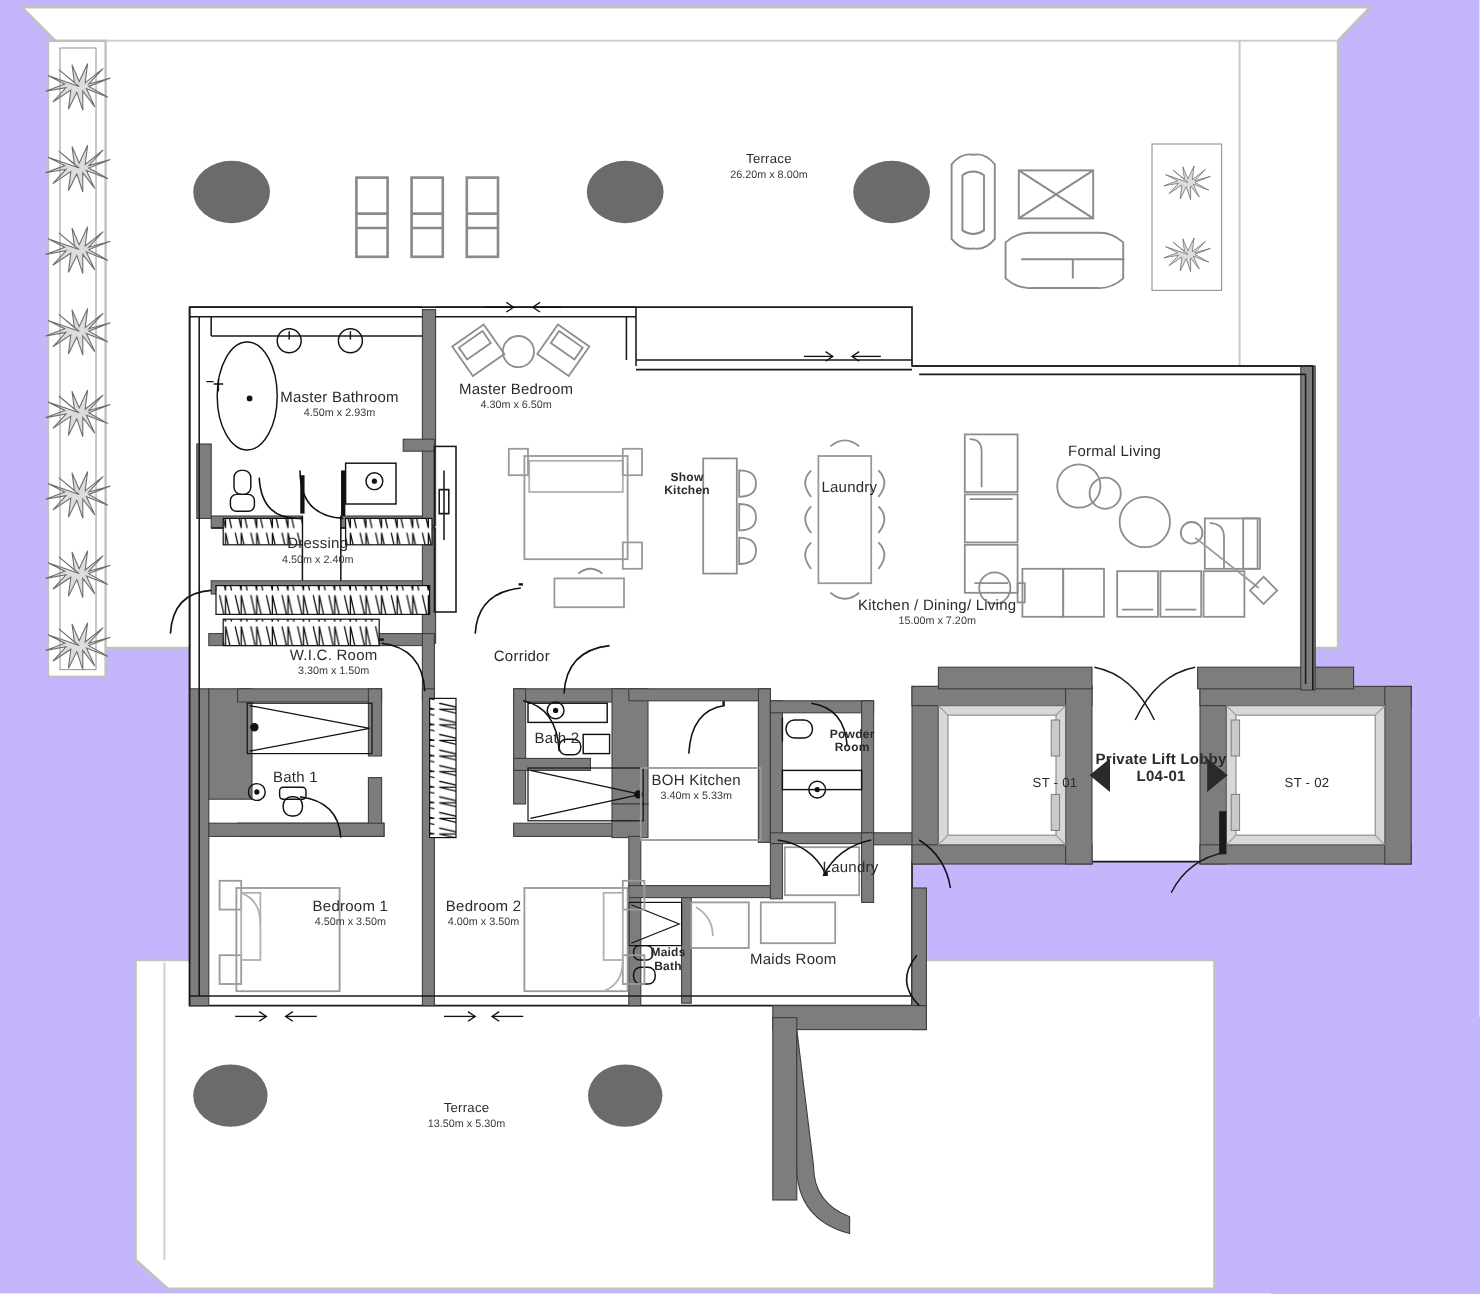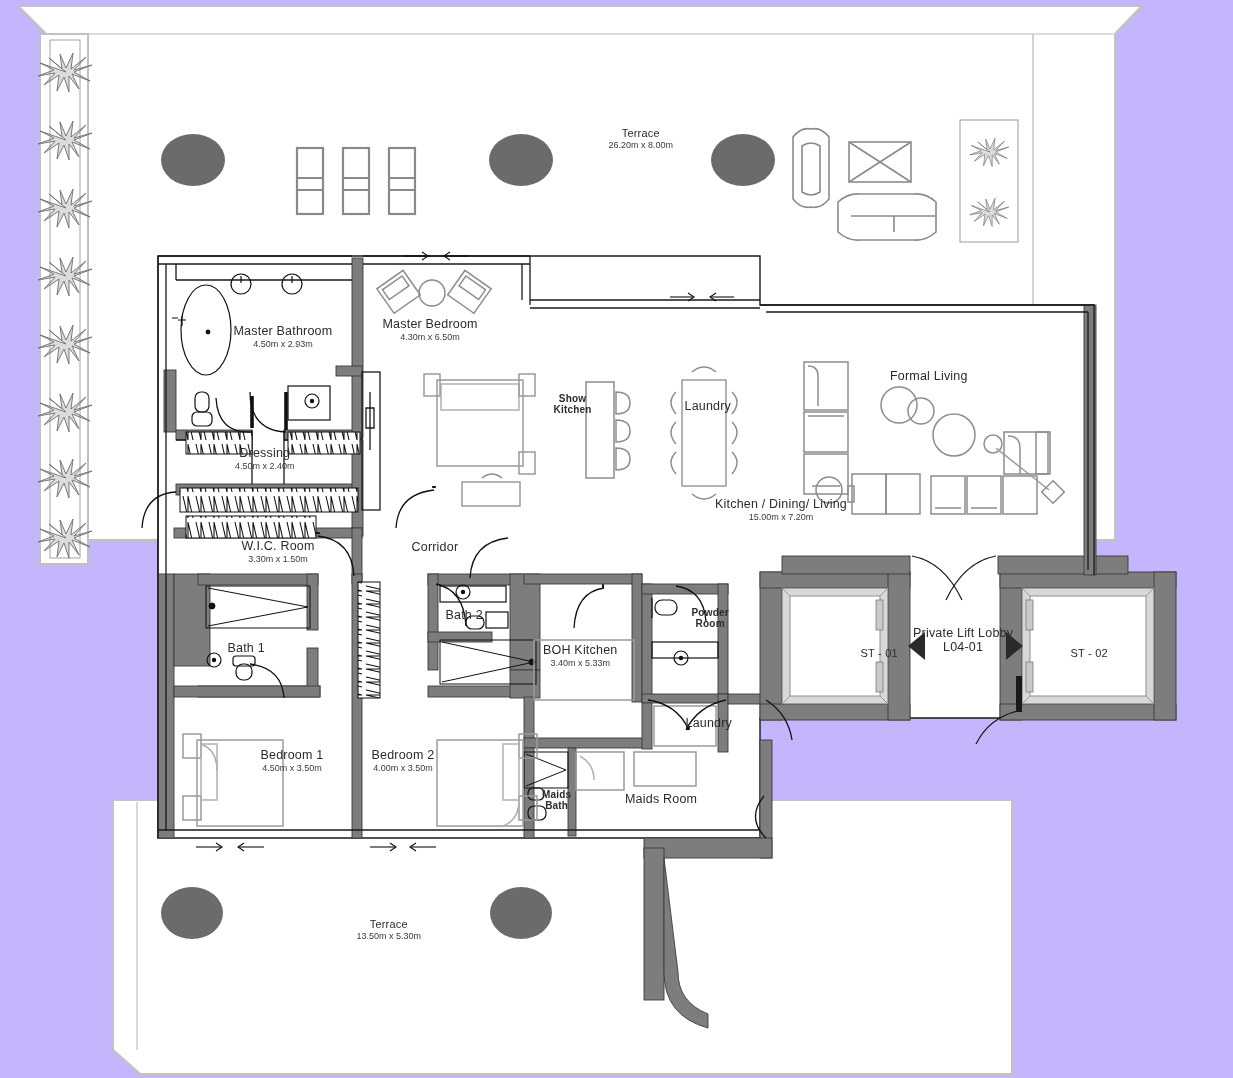--- a/index.html
+++ b/index.html
@@ -555,21 +555,21 @@
       </div>
       <div class="lbl " style="left: 625px; top: 792px;">
         <span class="nm">Maids Room</span>
       </div>
       <div class="lbl sm" style="left: 356.5px; top: 917.5px;">
         <span class="nm">Terrace</span>
         <span class="dm">13.50m x 5.30m</span>
       </div>
     </div>
 
-<div class="lbl" id="lobbyLabel" style="left: 913px; top: 625.5px;">
+<div class="lbl" id="lobbyLabel" style="left: 913px; top: 625.5px; font-weight: bold;">
   <span class="nm">Private Lift Lobby</span>
   <span class="nm">L04-01</span>
 </div>
 <div class="lbl sm" id="st01Label" style="left: 812.5px; top: 646.5px; margin-left: 48px;">
   <span class="nm">ST - 01</span>
 </div>
 <div class="lbl sm" id="st02Label" style="left: 1070.5px; top: 646.5px;">
   <span class="nm">ST - 02</span>
 </div>
 

